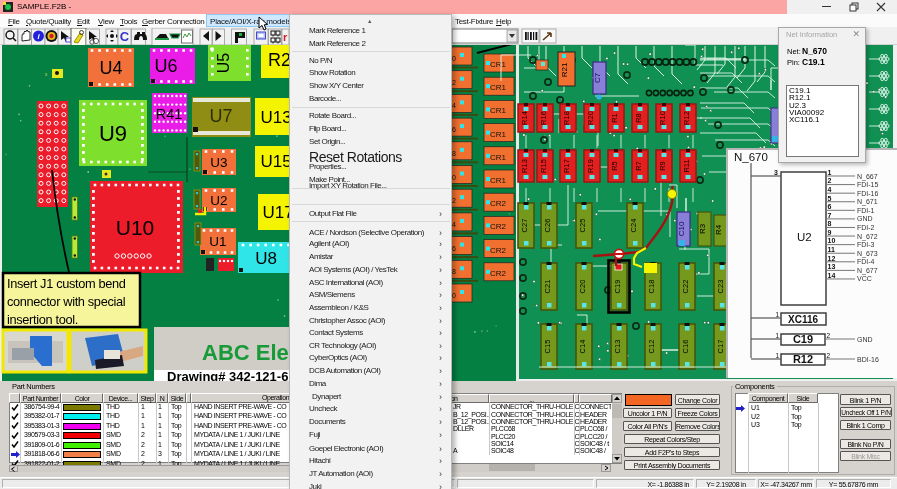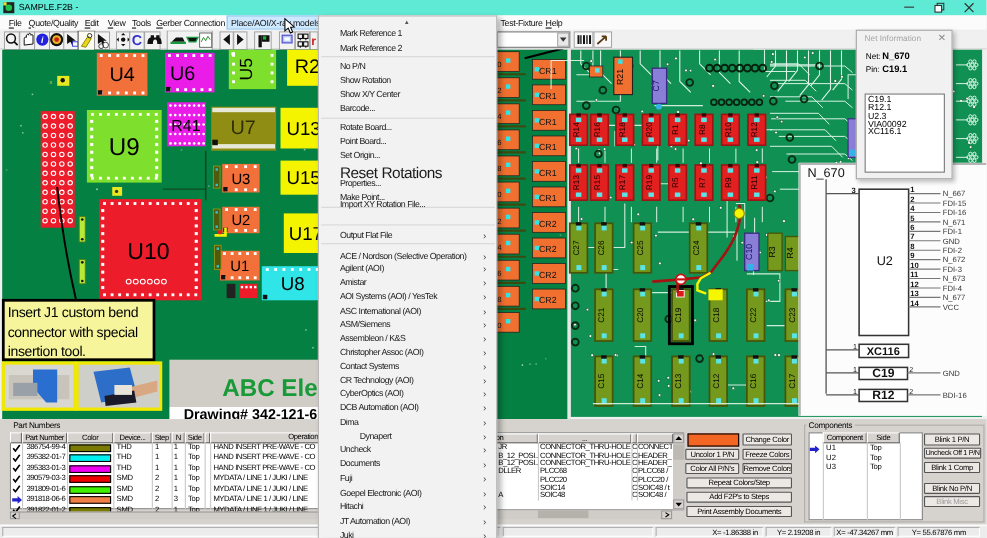--- a/index.html
+++ b/index.html
@@ -1,20 +1,20 @@
 <!DOCTYPE html>
 <html><head><meta charset="utf-8">
 <style>
 *{margin:0;padding:0;box-sizing:border-box}
 html,body{width:897px;height:489px;overflow:hidden;background:#f0f0f0;
 font-family:"Liberation Sans",sans-serif;position:relative}
 div{position:absolute}
 </style></head>
 <body>
-<div style="position:absolute;left:0;top:0;width:897px;height:14px;background:#5eead4;border-bottom:0">
+<div style="position:absolute;left:0;top:0;width:787px;height:14px;background:#fca5a5;border-bottom:0">
     <div style="position:absolute;left:3px;top:2px;width:10px;height:10px;background:#222">
       <div style="position:absolute;left:2px;top:2px;width:6px;height:6px;border-radius:50%;background:#19c24a"></div>
       <div style="position:absolute;left:0;top:0;width:3px;height:3px;background:#e8e12c"></div>
     </div>
     <div style="position:absolute;left:17px;top:2px;font-size:8px;color:#000">SAMPLE.F2B -</div>
     <div style="position:absolute;left:822px;top:6px;width:9px;height:1px;background:#333"></div>
     <svg style="position:absolute;left:849px;top:2px" width="10" height="10">
       <rect x="3" y="1" width="6" height="6" fill="none" stroke="#333" stroke-width="1"></rect>
       <rect x="1" y="3" width="6" height="6" fill="#fff" stroke="#333" stroke-width="1"></rect>
     </svg>
@@ -1339,21 +1339,21 @@
     <div style="position:absolute;left:77px;top:3px;width:8px;height:8px;color:#555;font-size:5.5px">▲</div>
     <div style="position:absolute;left:19px;top:11.0px;font-size:8px;letter-spacing:-0.45px;color:#1a1a1a;white-space:nowrap">Mark Reference 1</div>
     <div style="position:absolute;left:19px;top:23.7px;font-size:8px;letter-spacing:-0.45px;color:#1a1a1a;white-space:nowrap">Mark Reference 2</div>
     <div style="position:absolute;left:2px;top:35.8px;width:158px;height:1px;background:#d8d8d8"></div>
     <div style="position:absolute;left:19px;top:40.8px;font-size:8px;letter-spacing:-0.45px;color:#1a1a1a;white-space:nowrap">No P/N</div>
     <div style="position:absolute;left:19px;top:53.3px;font-size:8px;letter-spacing:-0.45px;color:#1a1a1a;white-space:nowrap">Show Rotation</div>
     <div style="position:absolute;left:19px;top:65.9px;font-size:8px;letter-spacing:-0.45px;color:#1a1a1a;white-space:nowrap">Show X/Y Center</div>
     <div style="position:absolute;left:19px;top:79.3px;font-size:8px;letter-spacing:-0.45px;color:#1a1a1a;white-space:nowrap">Barcode...</div>
     <div style="position:absolute;left:2px;top:91.5px;width:158px;height:1px;background:#d8d8d8"></div>
     <div style="position:absolute;left:19px;top:96.0px;font-size:8px;letter-spacing:-0.45px;color:#1a1a1a;white-space:nowrap">Rotate Board...</div>
-    <div style="position:absolute;left:19px;top:109.4px;font-size:8px;letter-spacing:-0.45px;color:#1a1a1a;white-space:nowrap">Point Board...</div>
+    <div style="position:absolute;left:19px;top:109.4px;font-size:8px;letter-spacing:-0.45px;color:#1a1a1a;white-space:nowrap">Flip Board...</div>
     <div style="position:absolute;left:19px;top:121.9px;font-size:8px;letter-spacing:-0.45px;color:#1a1a1a;white-space:nowrap">Set Origin...</div>
     <div style="position:absolute;left:19px;top:134.3px;font-size:14px;letter-spacing:-0.45px;color:#1a1a1a;white-space:nowrap">Reset Rotations</div>
     <div style="position:absolute;left:19px;top:147.4px;font-size:8px;letter-spacing:-0.45px;color:#1a1a1a;white-space:nowrap">Properties...</div>
     <div style="position:absolute;left:19px;top:160.0px;font-size:8px;letter-spacing:-0.45px;color:#1a1a1a;white-space:nowrap">Make Point...</div>
     <div style="position:absolute;left:2px;top:172.8px;width:158px;height:1px;background:#d8d8d8"></div>
     <div style="position:absolute;left:19px;top:166px;font-size:8px;letter-spacing:-0.45px;color:#1a1a1a;white-space:nowrap">Import XY Rotation File...</div>
     <div style="position:absolute;left:2px;top:189.4px;width:158px;height:1px;background:#d8d8d8"></div>
     <div style="position:absolute;left:19px;top:194.1px;font-size:8px;letter-spacing:-0.45px;color:#1a1a1a;white-space:nowrap">Output Flat File</div>
     <div style="position:absolute;left:149px;top:194.1px;font-size:9px;color:#333">›</div>
     <div style="position:absolute;left:2px;top:205.7px;width:158px;height:1px;background:#d8d8d8"></div>
@@ -1376,21 +1376,21 @@
     <div style="position:absolute;left:19px;top:313.1px;font-size:8px;letter-spacing:-0.45px;color:#1a1a1a;white-space:nowrap">Contact Systems</div>
     <div style="position:absolute;left:149px;top:313.1px;font-size:9px;color:#333">›</div>
     <div style="position:absolute;left:19px;top:325.7px;font-size:8px;letter-spacing:-0.45px;color:#1a1a1a;white-space:nowrap">CR Technology (AOI)</div>
     <div style="position:absolute;left:149px;top:325.7px;font-size:9px;color:#333">›</div>
     <div style="position:absolute;left:19px;top:338.4px;font-size:8px;letter-spacing:-0.45px;color:#1a1a1a;white-space:nowrap">CyberOptics (AOI)</div>
     <div style="position:absolute;left:149px;top:338.4px;font-size:9px;color:#333">›</div>
     <div style="position:absolute;left:19px;top:351.1px;font-size:8px;letter-spacing:-0.45px;color:#1a1a1a;white-space:nowrap">DCB Automation (AOI)</div>
     <div style="position:absolute;left:149px;top:351.1px;font-size:9px;color:#333">›</div>
     <div style="position:absolute;left:19px;top:363.8px;font-size:8px;letter-spacing:-0.45px;color:#1a1a1a;white-space:nowrap">Dima</div>
     <div style="position:absolute;left:149px;top:363.8px;font-size:9px;color:#333">›</div>
-    <div style="position:absolute;left:37px;top:376.5px;font-size:8px;letter-spacing:-0.45px;color:#1a1a1a;white-space:nowrap">Dynapert</div>
+    <div style="position:absolute;left:22px;top:376.5px;font-size:8px;letter-spacing:-0.45px;color:#1a1a1a;white-space:nowrap">Dynapert</div>
     <div style="position:absolute;left:149px;top:376.5px;font-size:9px;color:#333">›</div>
     <div style="position:absolute;left:19px;top:389.2px;font-size:8px;letter-spacing:-0.45px;color:#1a1a1a;white-space:nowrap">Uncheck</div>
     <div style="position:absolute;left:149px;top:389.2px;font-size:9px;color:#333">›</div>
     <div style="position:absolute;left:19px;top:401.9px;font-size:8px;letter-spacing:-0.45px;color:#1a1a1a;white-space:nowrap">Documents</div>
     <div style="position:absolute;left:149px;top:401.9px;font-size:9px;color:#333">›</div>
     <div style="position:absolute;left:19px;top:415.1px;font-size:8px;letter-spacing:-0.45px;color:#1a1a1a;white-space:nowrap">Fuji</div>
     <div style="position:absolute;left:149px;top:415.1px;font-size:9px;color:#333">›</div>
     <div style="position:absolute;left:19px;top:428.5px;font-size:8px;letter-spacing:-0.45px;color:#1a1a1a;white-space:nowrap">Goepel Electronic (AOI)</div>
     <div style="position:absolute;left:149px;top:428.5px;font-size:9px;color:#333">›</div>
     <div style="position:absolute;left:19px;top:441.3px;font-size:8px;letter-spacing:-0.45px;color:#1a1a1a;white-space:nowrap">Hitachi</div>

